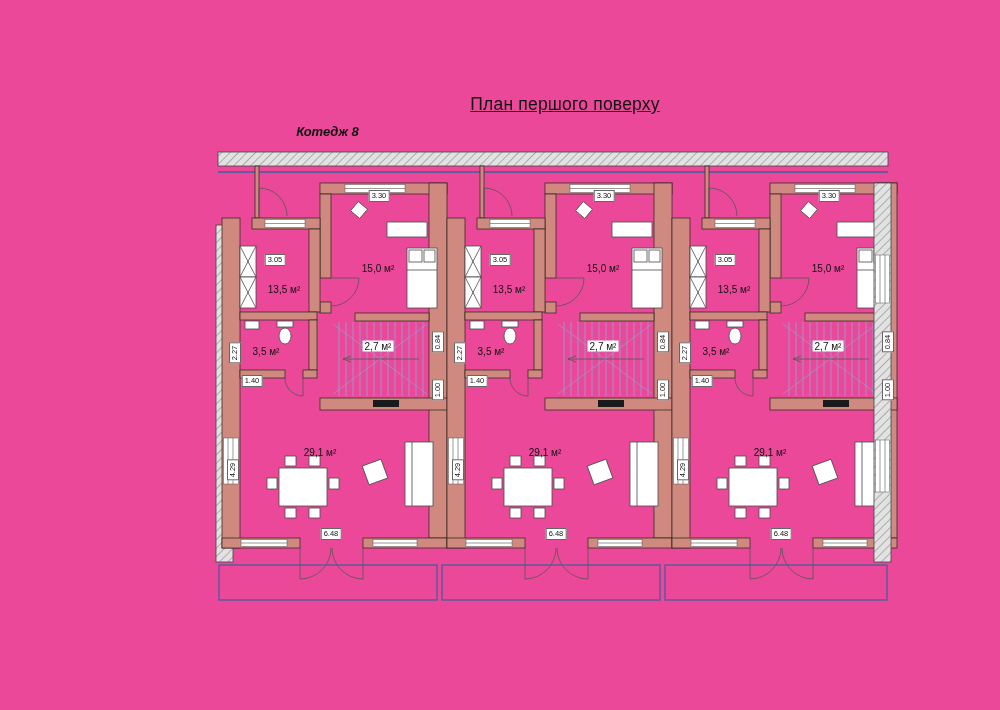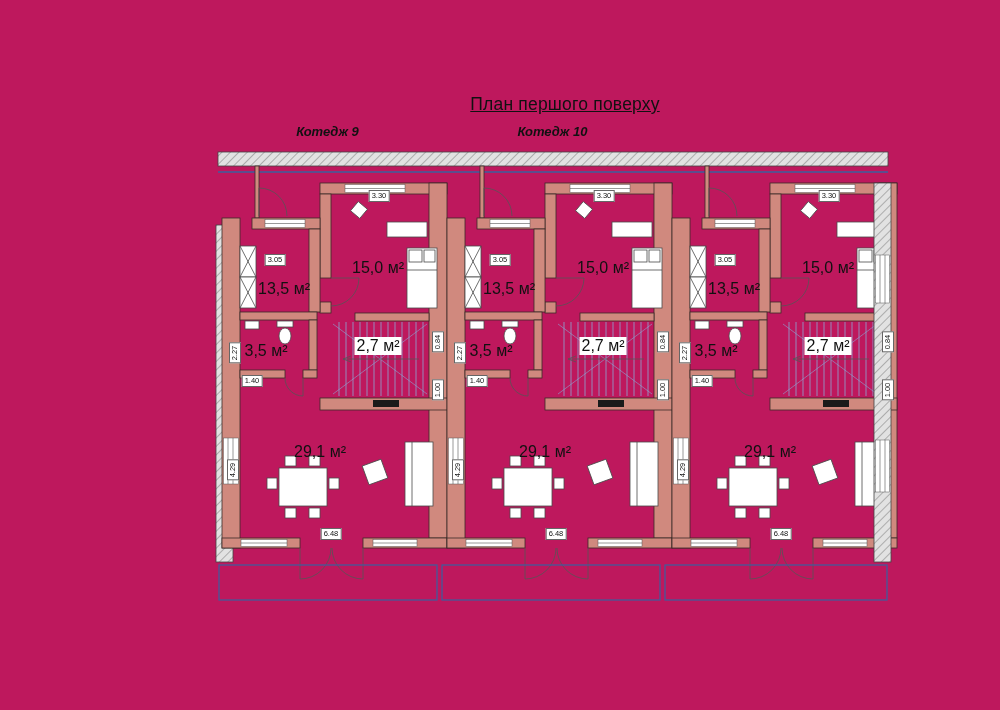--- a/index.html
+++ b/index.html
@@ -1,23 +1,23 @@
 <!DOCTYPE html>
 <html style="--wall: #d0897e; --outer: #dedede; --line: #3a5f9f; --stairs: #8aa7d6;"><head>
 <meta charset="utf-8">
 <style>
   html,body{margin:0;padding:0;background:#fff;}
-  #canvas{position:relative;width:1000px;height:710px;background:#be185d;overflow:hidden;
+  #canvas{position:relative;width:1000px;height:710px;background:#ec4899;overflow:hidden;
           font-family:"Liberation Sans",sans-serif;color:#111;}
   .title{position:absolute;top:94px;left:130px;width:870px;text-align:center;
          font-size:17.5px;font-weight:500;text-decoration:underline;letter-spacing:.2px;}
   .unit-name{position:absolute;top:-26px;left:0;width:225px;text-align:center;
              font-style:italic;font-weight:bold;font-size:13px;}
   .unit-labels{position:absolute;top:150px;width:225px;height:455px;overflow:visible;}
-  .lbl{position:absolute;transform:translate(-50%,-50%);font-size:16px;white-space:nowrap;}
+  .lbl{position:absolute;transform:translate(-50%,-50%);font-size:10px;white-space:nowrap;}
   .lbl.bg{background:#fff;padding:0 2px;}
   .dim{position:absolute;transform:translate(-50%,-50%);font-size:7.5px;line-height:10px;
        border:0.5px solid #666;background:#fff;padding:0 2px;white-space:nowrap;}
   .dim.rot{transform:translate(-50%,-50%) rotate(-90deg);}
   svg{position:absolute;left:0;top:0;overflow:visible;}
   .w{fill:var(--wall);stroke:#3a2c28;stroke-width:0.8;}
   .gw{fill:url(#hatch);stroke:#444;stroke-width:0.8;}
   .win{fill:#fff;stroke:#555;stroke-width:0.5;}
   .fl{stroke:#555;stroke-width:0.6;}
   .door{fill:none;stroke:#555;stroke-width:0.8;}
@@ -151,38 +151,37 @@
     <rect class="win" x="875.5" y="440" width="14" height="52"></rect>
     <line class="fl" x1="880" y1="440" x2="880" y2="492"></line>
     <line class="fl" x1="885" y1="440" x2="885" y2="492"></line>
 
     <rect class="terr" x="219" y="565" width="218" height="35"></rect>
     <rect class="terr" x="442" y="565" width="218" height="35"></rect>
     <rect class="terr" x="665" y="565" width="222" height="35"></rect>
   </svg>
 
   <div class="unit-labels" style="left:215px">
-    <div class="unit-name">Котедж 9</div>
+    <div class="unit-name">Котедж 8</div>
     <span class="lbl" style="left:163px;top:118px">15,0 м²</span>
     <span class="lbl" style="left:69px;top:139px">13,5 м²</span>
     <span class="lbl" style="left:51px;top:201px">3,5 м²</span>
     <span class="lbl bg" style="left:163px;top:196px">2,7 м²</span>
     <span class="lbl" style="left:105px;top:302px">29,1 м²</span>
     <span class="dim" style="left:164px;top:46px">3.30</span>
     <span class="dim" style="left:60px;top:110px">3.05</span>
     <span class="dim" style="left:37px;top:231px">1.40</span>
     <span class="dim rot" style="left:20px;top:203px">2.27</span>
     <span class="dim rot" style="left:223px;top:192px">0.84</span>
     <span class="dim rot" style="left:223px;top:240px">1.00</span>
     <span class="dim rot" style="left:18px;top:320px">4.29</span>
     <span class="dim" style="left:116px;top:384px">6.48</span>
   </div>
 
   <div class="unit-labels" style="left:440px">
-    <div class="unit-name">Котедж 10</div>
     <span class="lbl" style="left:163px;top:118px">15,0 м²</span>
     <span class="lbl" style="left:69px;top:139px">13,5 м²</span>
     <span class="lbl" style="left:51px;top:201px">3,5 м²</span>
     <span class="lbl bg" style="left:163px;top:196px">2,7 м²</span>
     <span class="lbl" style="left:105px;top:302px">29,1 м²</span>
     <span class="dim" style="left:164px;top:46px">3.30</span>
     <span class="dim" style="left:60px;top:110px">3.05</span>
     <span class="dim" style="left:37px;top:231px">1.40</span>
     <span class="dim rot" style="left:20px;top:203px">2.27</span>
     <span class="dim rot" style="left:223px;top:192px">0.84</span>

